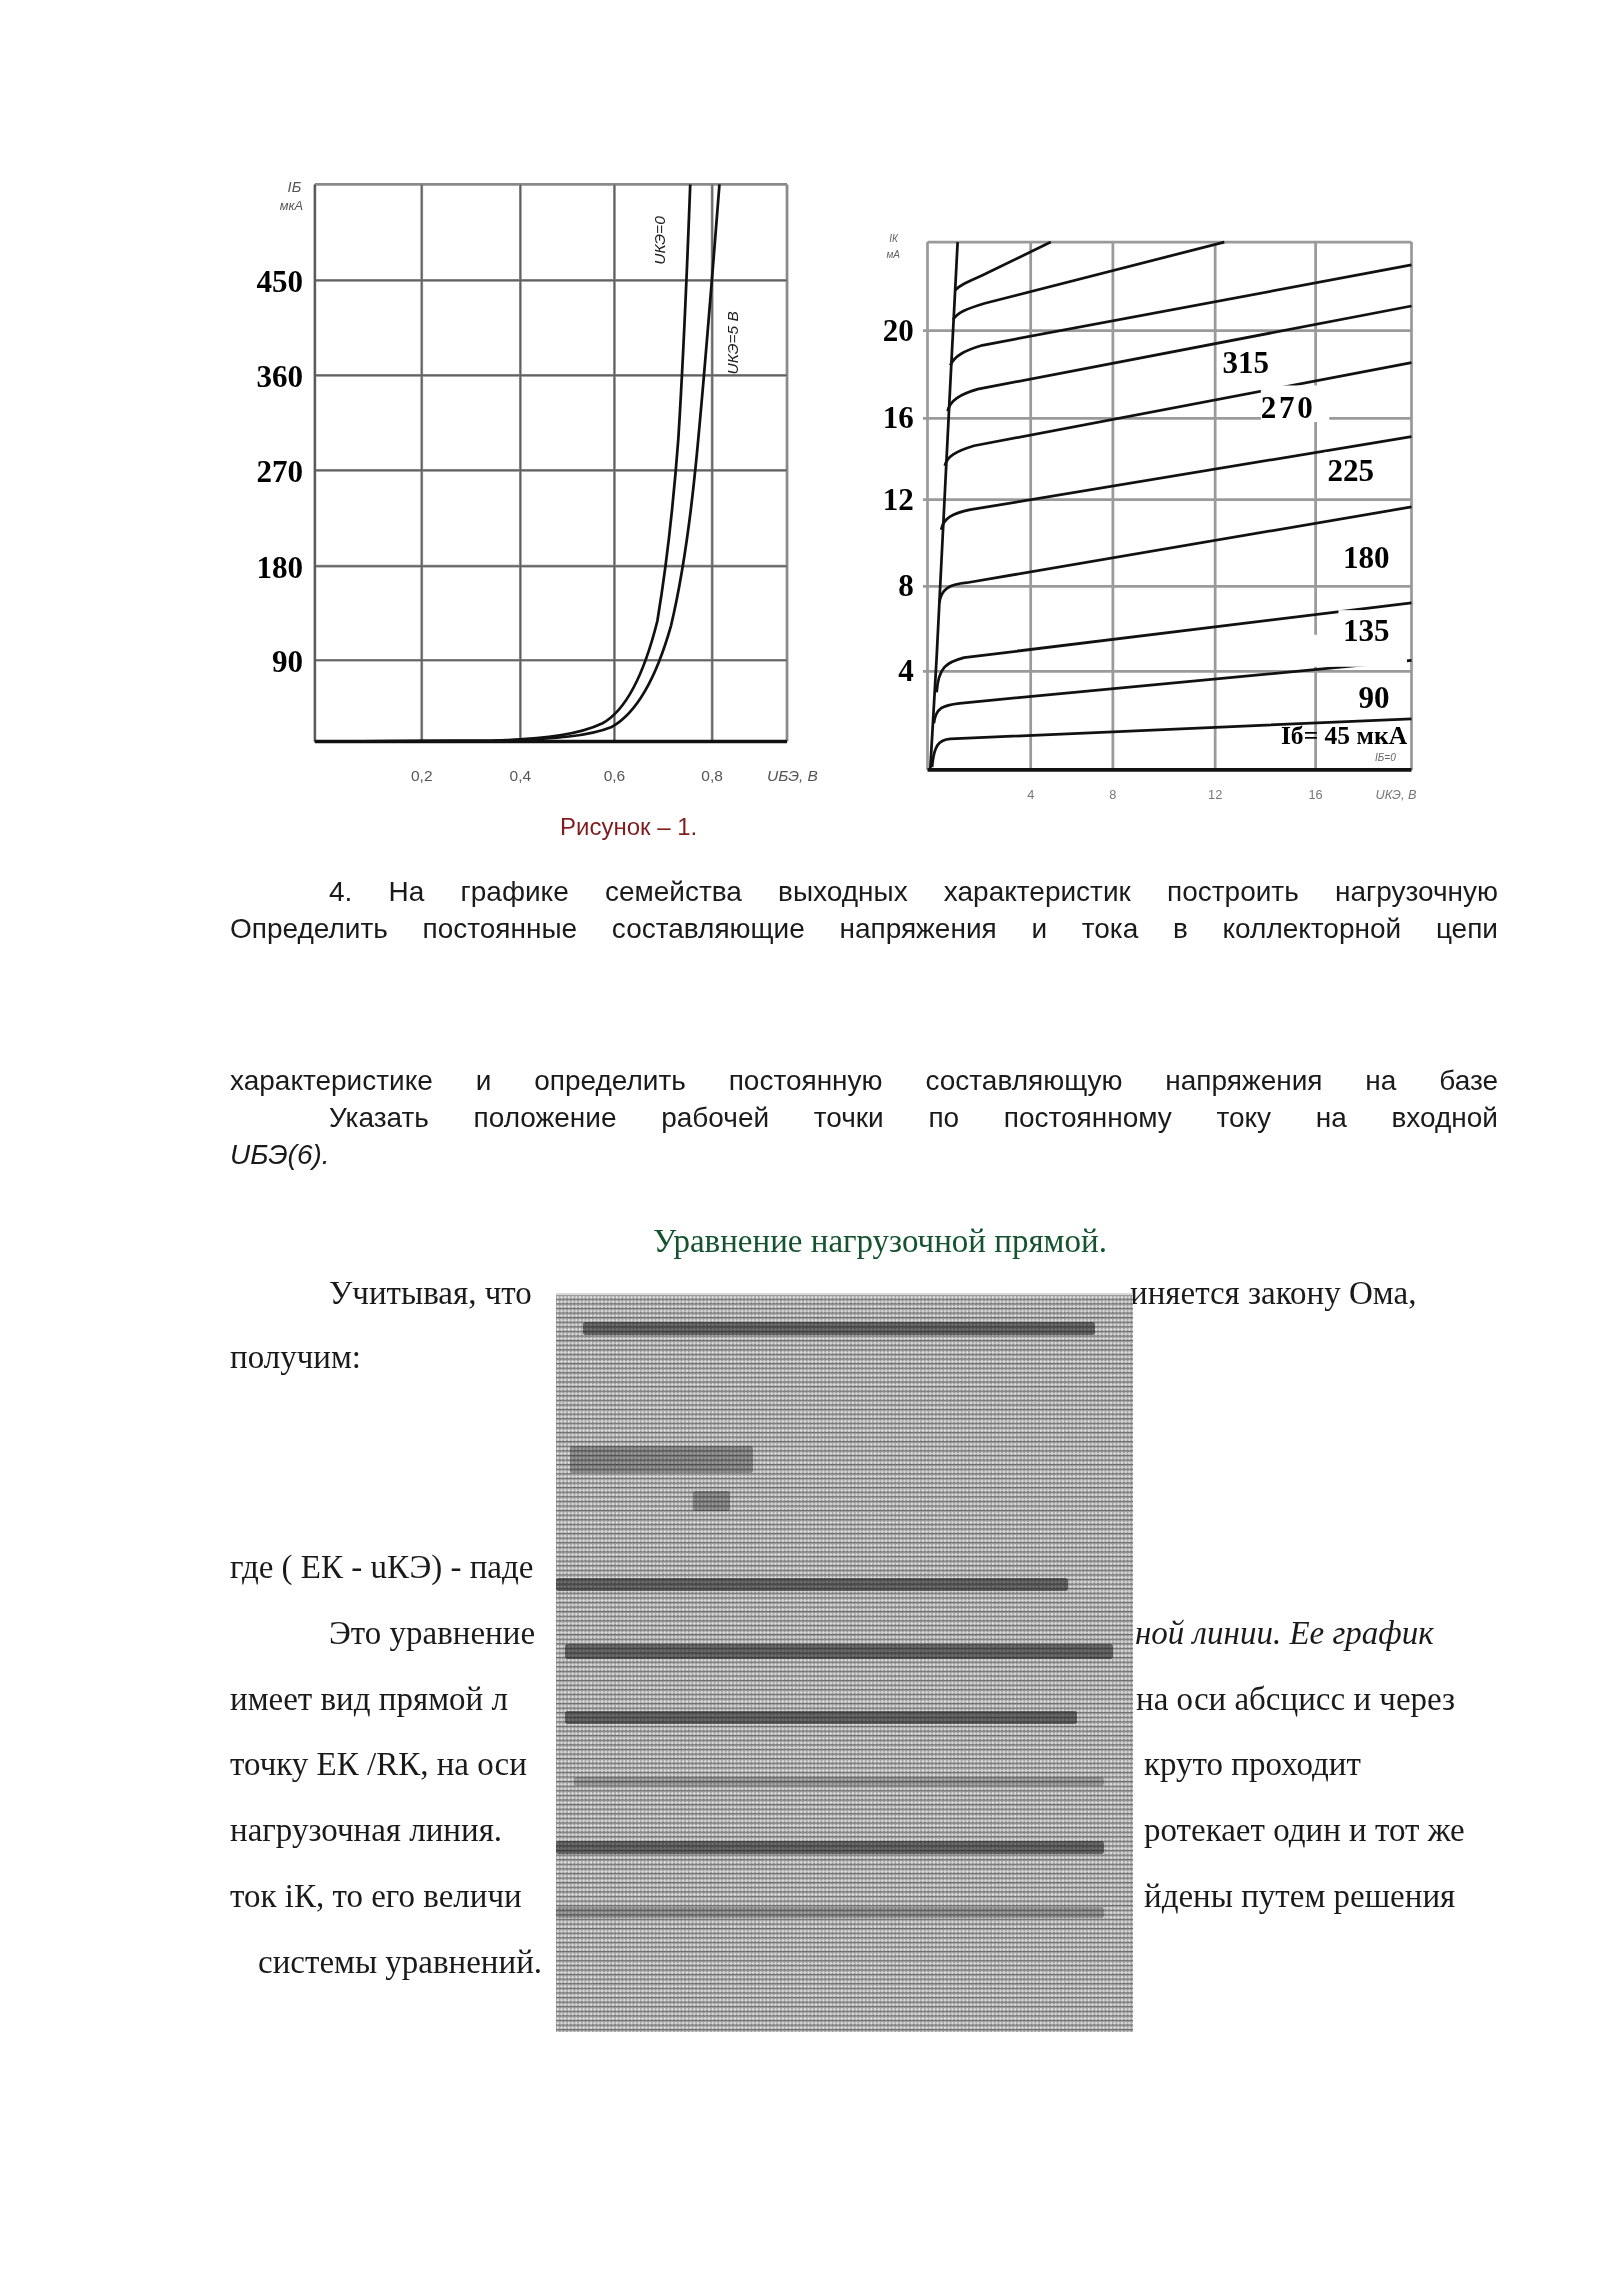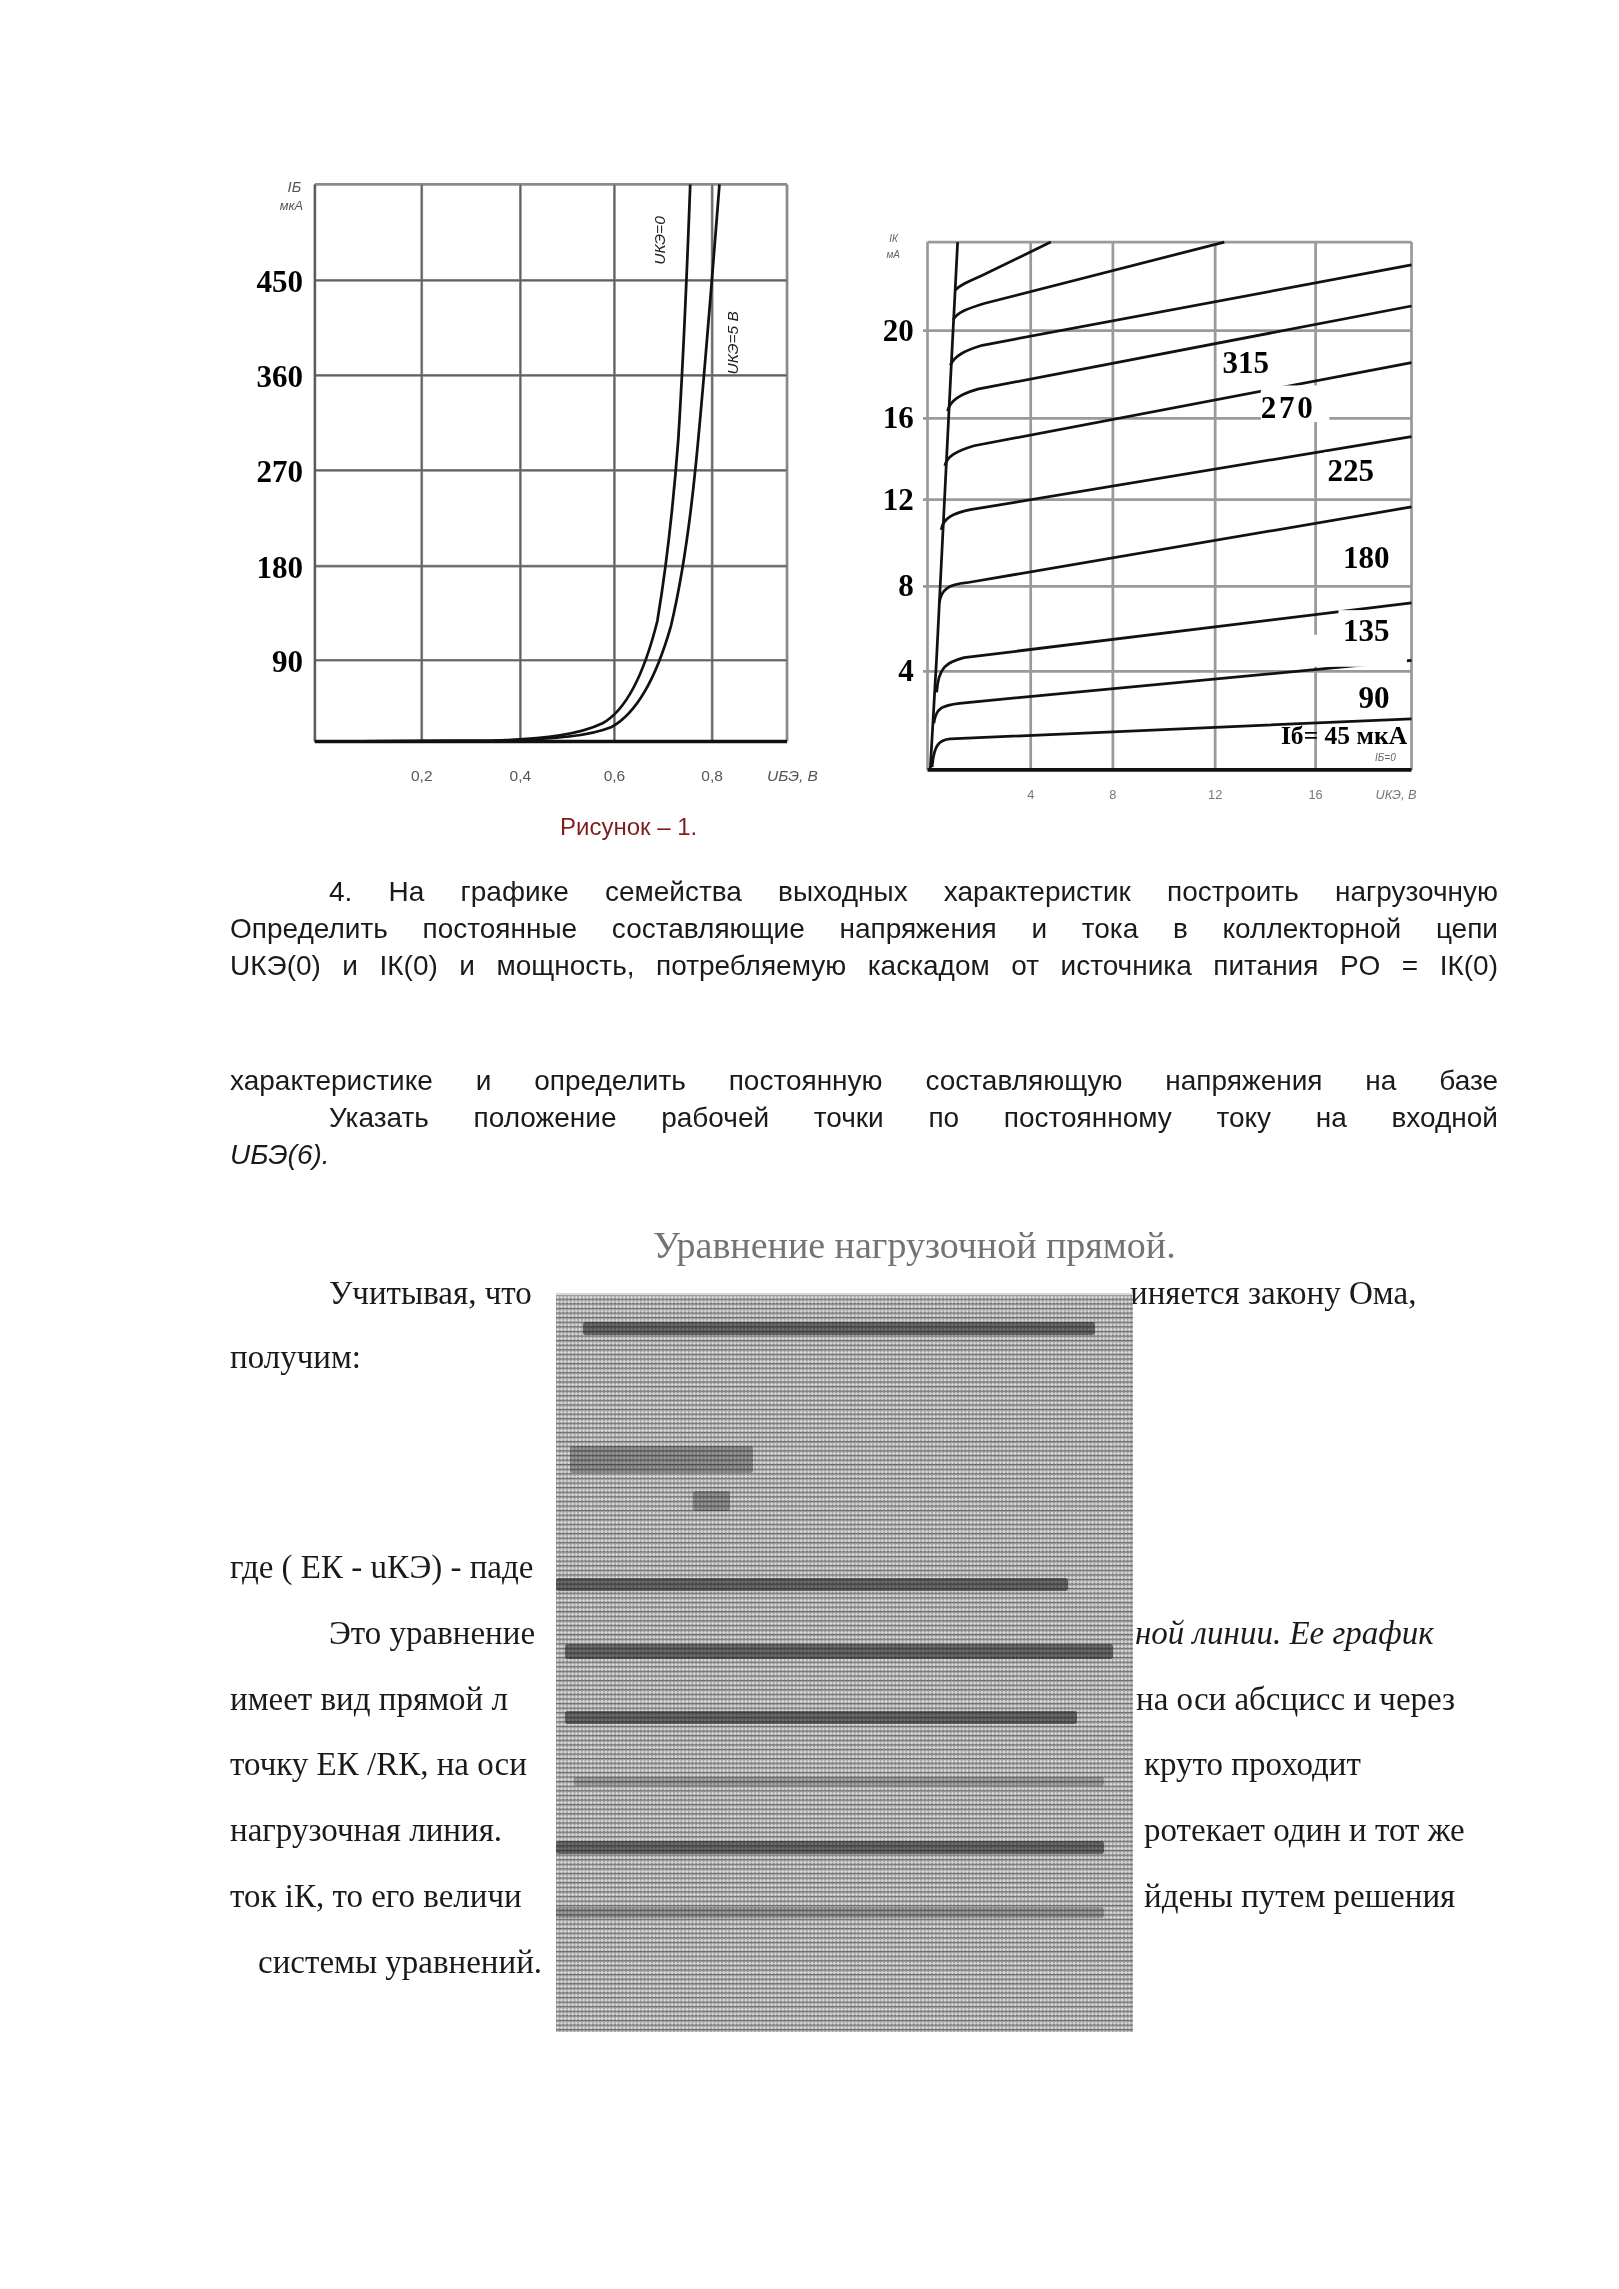--- a/index.html
+++ b/index.html
@@ -148,30 +148,29 @@
     <text x="500" y="635" text-anchor="middle" font-size="14" fill="#777" class="tick-sans">16</text>
     <text x="588" y="635" text-anchor="middle" font-size="14" font-style="italic" fill="#777" class="tick-sans">UКЭ, В</text>
   </svg>
 </div>
 
 <div class="abs sans" style="left:560px; top:813px; font-size:24px; color:#7f1d1d;">Рисунок – 1.</div>
 
 <div class="abs sans para" style="left:230px; top:873px; width:1268px; font-size:28px; line-height:37px; color:#1a1a1a;">
   <span class="justify-line" style="padding-left:99px;">4.  На графике семейства выходных характеристик построить нагрузочную</span>
   <span class="justify-line">Определить постоянные составляющие напряжения и тока в коллекторной цепи</span>
-  <span class="justify-line" style="font-style:normal;">UКЭ(0) и IК(0) и мощность, потребляемую каскадом от источника питания PO = IК(0)</span>
 </div>
 
 <div class="abs sans para" style="left:230px; top:1062px; width:1268px; font-size:28px; line-height:37px; color:#1a1a1a;">
   <span class="justify-line">характеристике и определить постоянную составляющую напряжения на базе</span>
   <span class="justify-line" style="padding-left:99px;">Указать положение рабочей точки по постоянному току на входной</span>
   <span class="line" style="font-style:italic;">UБЭ(6).</span>
 </div>
 
-<div class="abs serif" style="left:653px; top:1223px; font-size:38px; color:#737373;">Уравнение нагрузочной прямой.</div>
+<div class="abs serif" style="left:653px; top:1223px; font-size:33px; color:#14532d;">Уравнение нагрузочной прямой.</div>
 
 <div class="abs serif" style="left:230px; top:1275px; width:1297px; font-size:33px; color:#1a1a1a;">
   <div class="abs" style="left:99px; top:0px; white-space:nowrap;">Учитывая, что</div>
   <div class="abs" style="left:900px; top:0px; white-space:nowrap;">иняется закону Ома,</div>
   <div class="abs" style="left:0px; top:64px; white-space:nowrap;">получим:</div>
 
   <div class="abs" style="left:0px; top:274px; white-space:nowrap;text-align:center;">где ( EК - uКЭ) - паде</div>
 
   <div class="abs" style="left:99px; top:340px; white-space:nowrap;">Это уравнение</div>
   <div class="abs" style="left:905px; top:340px; white-space:nowrap; font-style:italic;">ной линии. Ее график</div>

